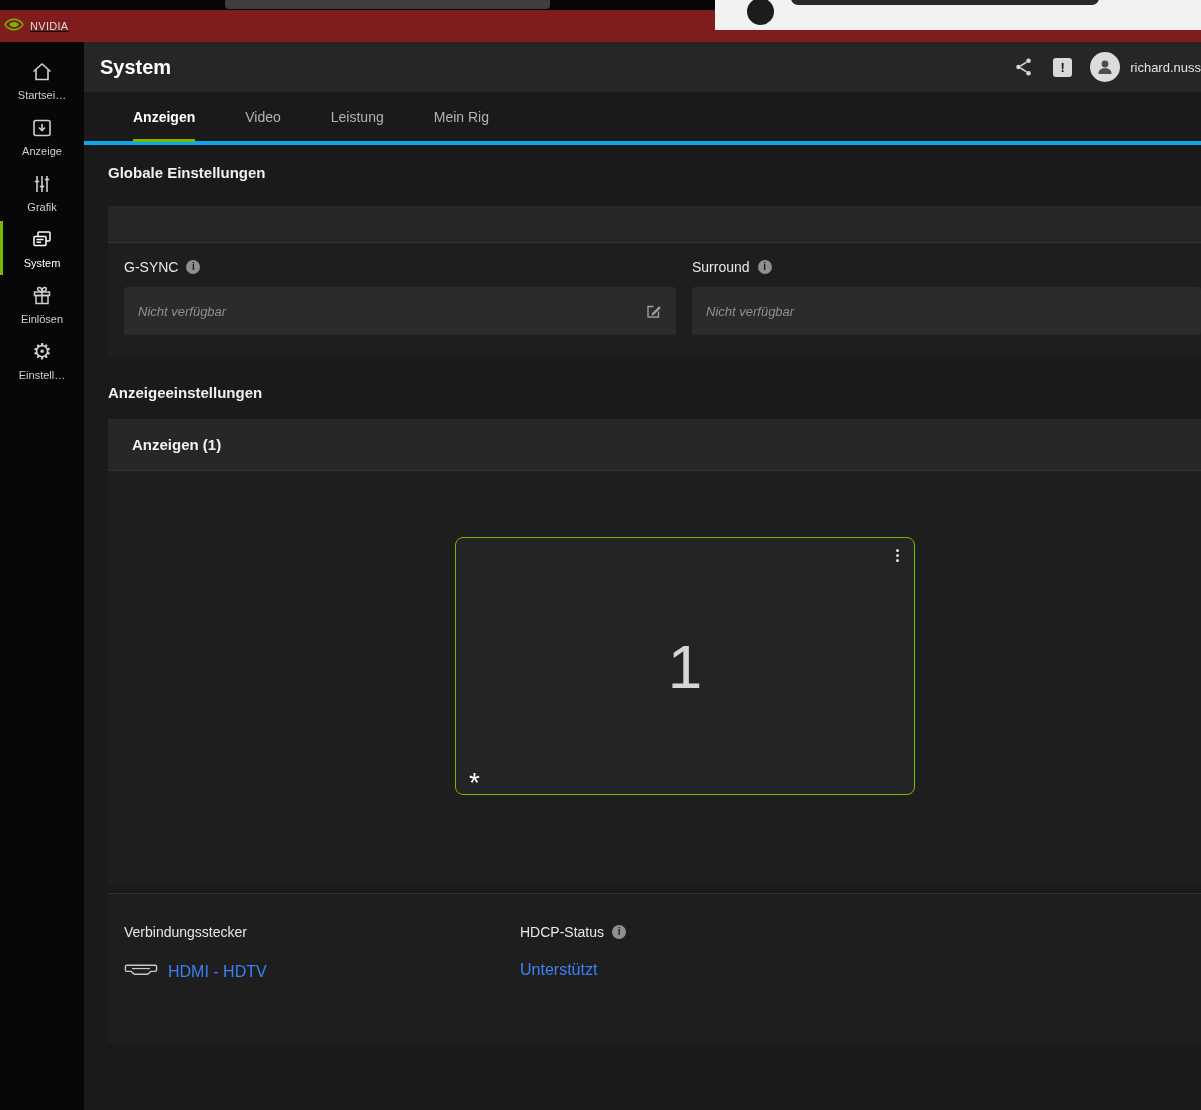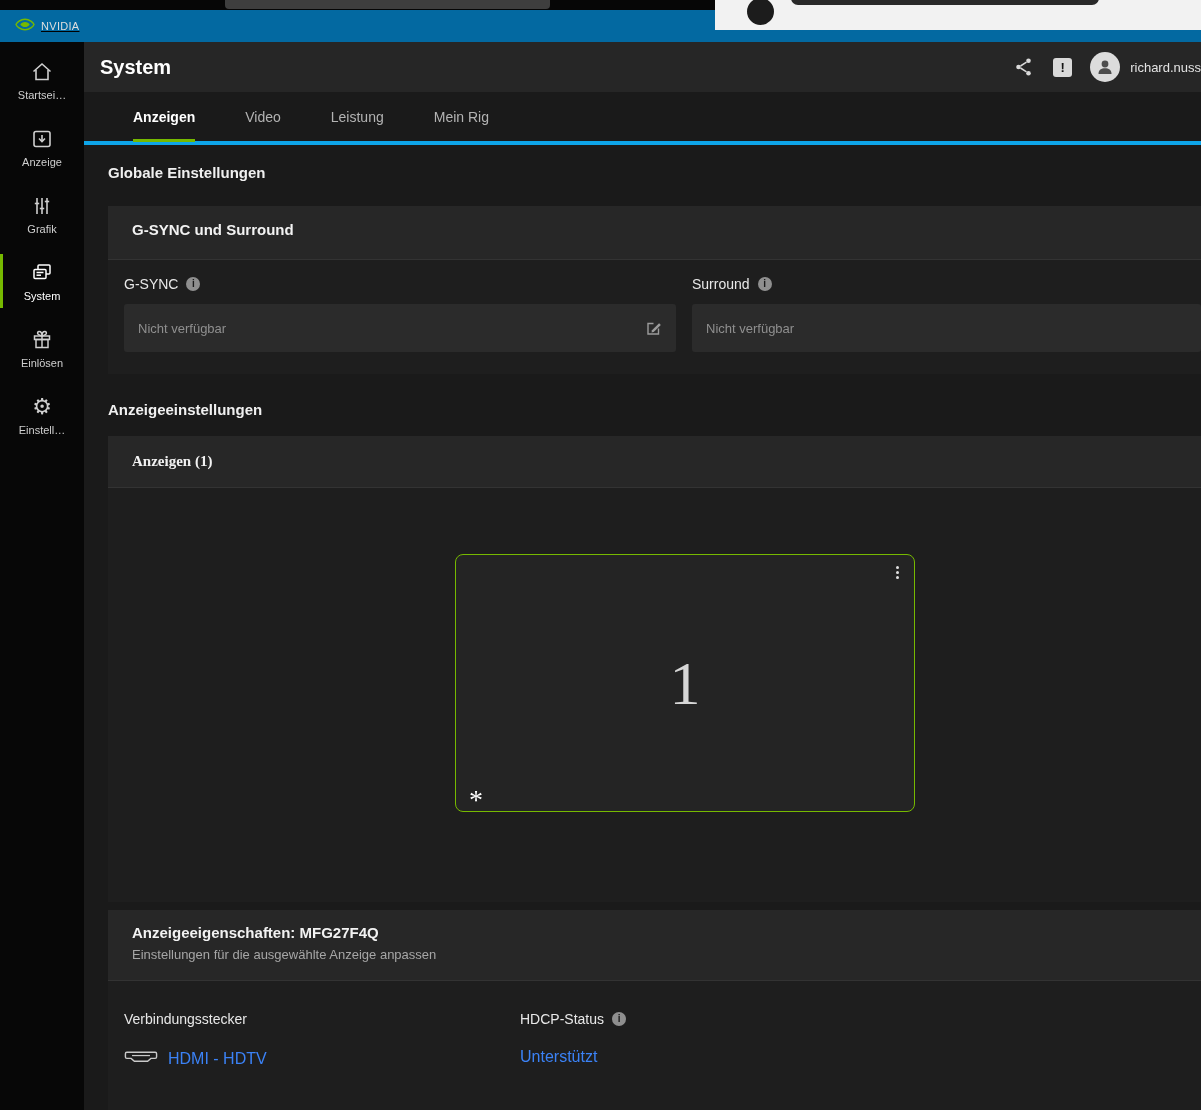--- a/index.html
+++ b/index.html
@@ -10,26 +10,26 @@
   }
   
   .top-strip { position:absolute; left:0; top:0; width:1201px; height:10px; background:#060606; }
   .frag-tab { position:absolute; left:225px; top:0; width:325px; height:9px; background:#3e3e3e; border-radius:0 0 4px 4px; z-index:30; }
   .frag-white { position:absolute; left:715px; top:0; width:486px; height:30px; background:#f2f2f2; z-index:40; }
   .frag-circle { position:absolute; left:32px; top:-2px; width:27px; height:27px; border-radius:50%; background:#1c1c1c; }
   .frag-bar { position:absolute; left:76px; top:-9px; width:308px; height:14px; border-radius:7px; background:#2a2a2a; }
 
   
   .app { position:absolute; left:0; top:10px; width:1201px; height:1100px; }
-  .titlebar { height:32px; background:#0369a1; display:flex; align-items:center; padding-left:15px; gap:6px;text-decoration:underline; }
+  .titlebar { height:32px; background:#7f1d1d; display:flex; align-items:center; padding-left:4px; gap:6px;text-decoration:underline; }
   .brand { color:#dedede; font-size:11px; letter-spacing:.3px; }
   .app-body { display:flex; height:1068px; }
 
   
-  .sidebar { width:84px; flex:none; background:#070707; display:flex; flex-direction:column; padding-top:10px; row-gap:11px; }
+  .sidebar { width:84px; flex:none; background:#070707; display:flex; flex-direction:column; padding-top:10px; }
   .side-item { position:relative; height:56px; display:flex; flex-direction:column; align-items:center; justify-content:center; gap:5px; color:#cfcfcf; cursor:pointer; }
   .side-item .lbl { font-size:11px; white-space:nowrap; }
   .side-item svg { display:block; }
   .side-item .glyph { font-size:22px; line-height:24px; }
   .side-item.active { color:#fff; }
   .side-item.active::before { content:""; position:absolute; left:0; top:1px; bottom:1px; width:3px; background:#76b900; }
 
   
   .main { flex:1; background:#1a1a1a; overflow:hidden; display:flex; flex-direction:column; min-width:0; }
   .page-header { height:50px; flex:none; background:#262626; display:flex; align-items:center; padding-left:16px; }
@@ -47,33 +47,33 @@
   .tab.active { color:#fff; font-weight:bold; }
   .tab.active::after { content:""; position:absolute; left:25px; right:25px; bottom:-1px; height:3px; background:#76b900; }
 
   .content { flex:1; padding-left:24px; overflow:hidden; }
   .section-heading { margin:18px 0 0; font-size:15px; font-weight:bold; color:#f0f0f0; height:20px; line-height:20px; }
   .section-heading.second { margin-top:26px; }
 
   
   .card { background:#1e1e1e; }
   .card.gsync { margin-top:23px; }
-  .card.displays { margin-top:16px;font-family:Liberation Serif, serif; }
+  .card.displays { margin-top:16px; }
   .card.props { margin-top:8px; }
   .card-header { background:#272727; padding:15px 24px 21px; }
   .card-header.slim { padding:17px 24px; }
   .card-title { font-size:15px; font-weight:bold; color:#f2f2f2; }
   .card-subtitle { margin-top:6px; font-size:13px; color:#a6a6a6; }
   .card-body { border-top:1px solid #333; }
 
   .gsync-grid { display:grid; grid-template-columns:552px 1fr; column-gap:16px; padding:16px 0 22px 16px; }
   .field-label { display:flex; align-items:center; gap:8px; font-size:14px; color:#e8e8e8; height:16px; }
   .info-icon { flex:none; width:14px; height:14px; border-radius:50%; background:#8f8f8f; color:#1a1a1a; font-size:10px; font-weight:bold; line-height:14px; text-align:center; cursor:pointer; }
   .info-icon::before { content:"i"; }
-  .select { margin-top:12px; height:48px; background:#2b2b2b; border-radius:3px; display:flex; align-items:center; padding:0 14px; font-size:13px; color:#8f8f8f; cursor:pointer; }
+  .select { margin-top:12px; height:48px; background:#2b2b2b; border-radius:3px; display:flex; align-items:center; padding:0 14px; font-size:13px; color:#8f8f8f; cursor:pointer;font-style:italic; }
   .edit-icon { margin-left:auto; color:#9c9c9c; display:flex; align-items:center; cursor:pointer; }
 
   .displays-body { height:415px; box-sizing:border-box; padding-top:66px; display:flex; justify-content:center; align-items:flex-start; }
   .monitor { position:relative; width:458px; height:256px; margin-left:61px; background:#242424; border:1.5px solid #76b900; border-radius:8px; display:flex; align-items:center; justify-content:center; cursor:pointer; }
   .monitor-number { font-size:62px; color:#d6d6d6; }
   .monitor-star { position:absolute; left:13px; bottom:-3px; color:#fff; font-size:28px; line-height:1; }
   .monitor-menu { position:absolute; top:7px; right:9px; width:16px; height:20px; display:flex; flex-direction:column; align-items:center; justify-content:center; gap:2px; cursor:pointer; }
   .monitor-menu i { width:3px; height:3px; border-radius:50%; background:#e0e0e0; }
 
   .props-header { padding:14px 24px 18px; }
@@ -206,21 +206,20 @@
         <div class="tab">Leistung</div>
         <div class="tab">Mein Rig</div>
       </div>
 
       <div class="content">
 
         <h2 class="section-heading">Globale Einstellungen</h2>
 
         <section class="card gsync">
           <div class="card-header">
-            <div class="card-title">G-SYNC und Surround</div>
           </div>
           <div class="card-body gsync-grid">
             <div>
               <div class="field-label">
                 <span>G-SYNC</span>
                 <span class="info-icon"></span>
               </div>
               <div class="select">
                 <span>Nicht verfügbar</span>
                 <span class="edit-icon">
@@ -256,24 +255,20 @@
                   <i></i>
                   <i></i>
                 </div>
               <span class="monitor-number">1</span>
               <span class="monitor-star">*</span>
             </div>
           </div>
         </section>
 
         <section class="card props">
-          <div class="card-header props-header">
-            <div class="card-title">Anzeigeeigenschaften: MFG27F4Q</div>
-            <div class="card-subtitle">Einstellungen für die ausgewählte Anzeige anpassen</div>
-          </div>
           <div class="card-body props-body">
             <div>
               <div class="field-label">
                 <span>Verbindungsstecker</span>
               </div>
               <div class="prop-value">
                 <span>
                   <svg width="34" height="19" viewBox="0 0 36 20" fill="none" stroke="#c9c9c9" stroke-width="1.5">
                     <path d="M3 5.5 H33 Q34.5 5.5 34.5 7 V10.5 Q34.5 12 33 12 H28.5 L25 15 H11 L7.5 12 H3 Q1.5 12 1.5 10.5 V7 Q1.5 5.5 3 5.5 Z"></path>
                     <path d="M8.5 9 H27.5" stroke-width="1.3"></path>

